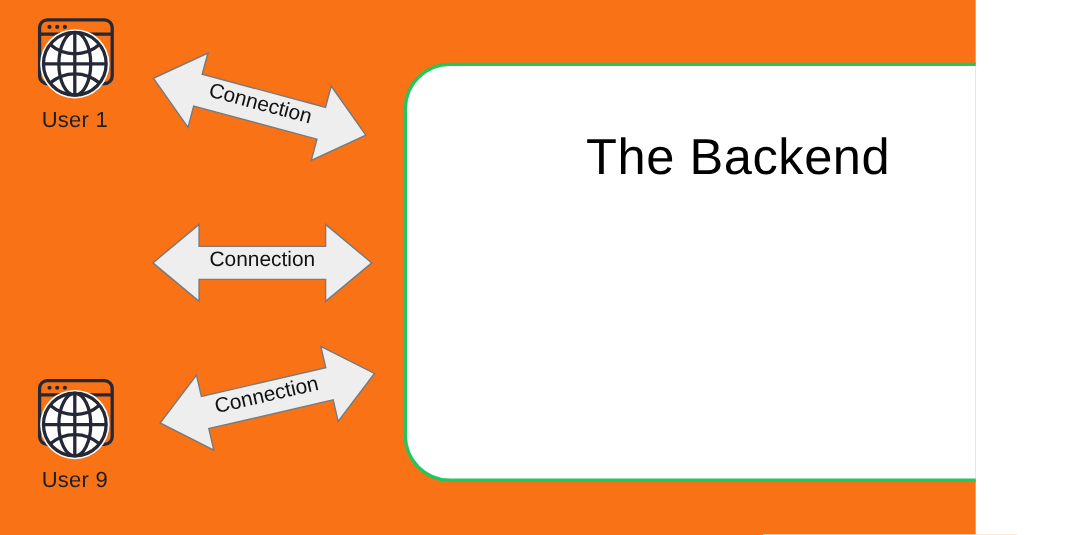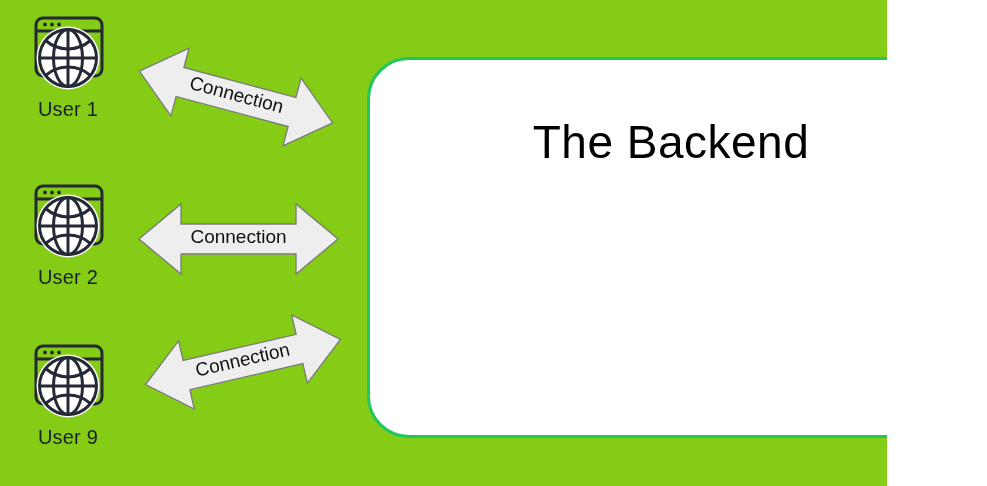--- a/index.html
+++ b/index.html
@@ -8,21 +8,21 @@
     padding: 0;
     background: #ffffff;
   }
   body {
     font-family: "Liberation Sans", sans-serif;
   }
   #diagram-root {
     position: relative;
     width: 887px;
     height: 486px;
-    background: #84cc16;
+    background: #f97316;
     overflow: hidden;
   }
 
   
   .client-node {
     position: absolute;
     width: 120px;
     text-align: center;
   }
   .client-icon {
@@ -112,39 +112,20 @@
         <path d="M22.6 71.5 a34 34 0 0 1 44.8 0" fill="none" stroke="#242935" stroke-width="3"></path>
 
         <line x1="45" y1="25.5" x2="45" y2="82.5" stroke="#242935" stroke-width="3"></line>
 
         <ellipse cx="45" cy="54" rx="14.5" ry="28.5" fill="none" stroke="#242935" stroke-width="3"></ellipse>
       </svg>
     </span>
     <div class="client-label">User 1</div>
   </div>
 
-  <div class="client-node" id="client-user-2" style="left:8px; top:172px;">
-    <span class="client-icon">
-      <svg viewBox="0 0 90 92" width="90" height="92" aria-hidden="true">
-        <path d="M13 21 a7 7 0 0 1 7-7 h52 a7 7 0 0 1 7 7 v44 a7 7 0 0 1 -7 7 h-52 a7 7 0 0 1 -7 -7 z" fill="none" stroke="#242935" stroke-width="3" stroke-linejoin="round"></path>
-        <line x1="13" y1="27" x2="79" y2="27" stroke="#242935" stroke-width="3"></line>
-        <circle cx="22" cy="20.5" r="1.9" fill="#242935"></circle>
-        <circle cx="29" cy="20.5" r="1.9" fill="#242935"></circle>
-        <circle cx="36" cy="20.5" r="1.9" fill="#242935"></circle>
-        <circle cx="45" cy="54" r="31.5" fill="#ffffff"></circle>
-        <circle cx="45" cy="54" r="28.5" fill="none" stroke="#242935" stroke-width="3"></circle>
-        <line x1="16.5" y1="54" x2="73.5" y2="54" stroke="#242935" stroke-width="3"></line>
-        <path d="M22.6 36.5 a34 34 0 0 0 44.8 0" fill="none" stroke="#242935" stroke-width="3"></path>
-        <path d="M22.6 71.5 a34 34 0 0 1 44.8 0" fill="none" stroke="#242935" stroke-width="3"></path>
-        <line x1="45" y1="25.5" x2="45" y2="82.5" stroke="#242935" stroke-width="3"></line>
-        <ellipse cx="45" cy="54" rx="14.5" ry="28.5" fill="none" stroke="#242935" stroke-width="3"></ellipse>
-      </svg>
-    </span>
-    <div class="client-label">User 2</div>
-  </div>
 
   <div class="client-node" id="client-user-3" style="left:8px; top:332px;">
     <span class="client-icon">
       <svg viewBox="0 0 90 92" width="90" height="92" aria-hidden="true">
         <path d="M13 21 a7 7 0 0 1 7-7 h52 a7 7 0 0 1 7 7 v44 a7 7 0 0 1 -7 7 h-52 a7 7 0 0 1 -7 -7 z" fill="none" stroke="#242935" stroke-width="3" stroke-linejoin="round"></path>
         <line x1="13" y1="27" x2="79" y2="27" stroke="#242935" stroke-width="3"></line>
         <circle cx="22" cy="20.5" r="1.9" fill="#242935"></circle>
         <circle cx="29" cy="20.5" r="1.9" fill="#242935"></circle>
         <circle cx="36" cy="20.5" r="1.9" fill="#242935"></circle>
         <circle cx="45" cy="54" r="31.5" fill="#ffffff"></circle>

